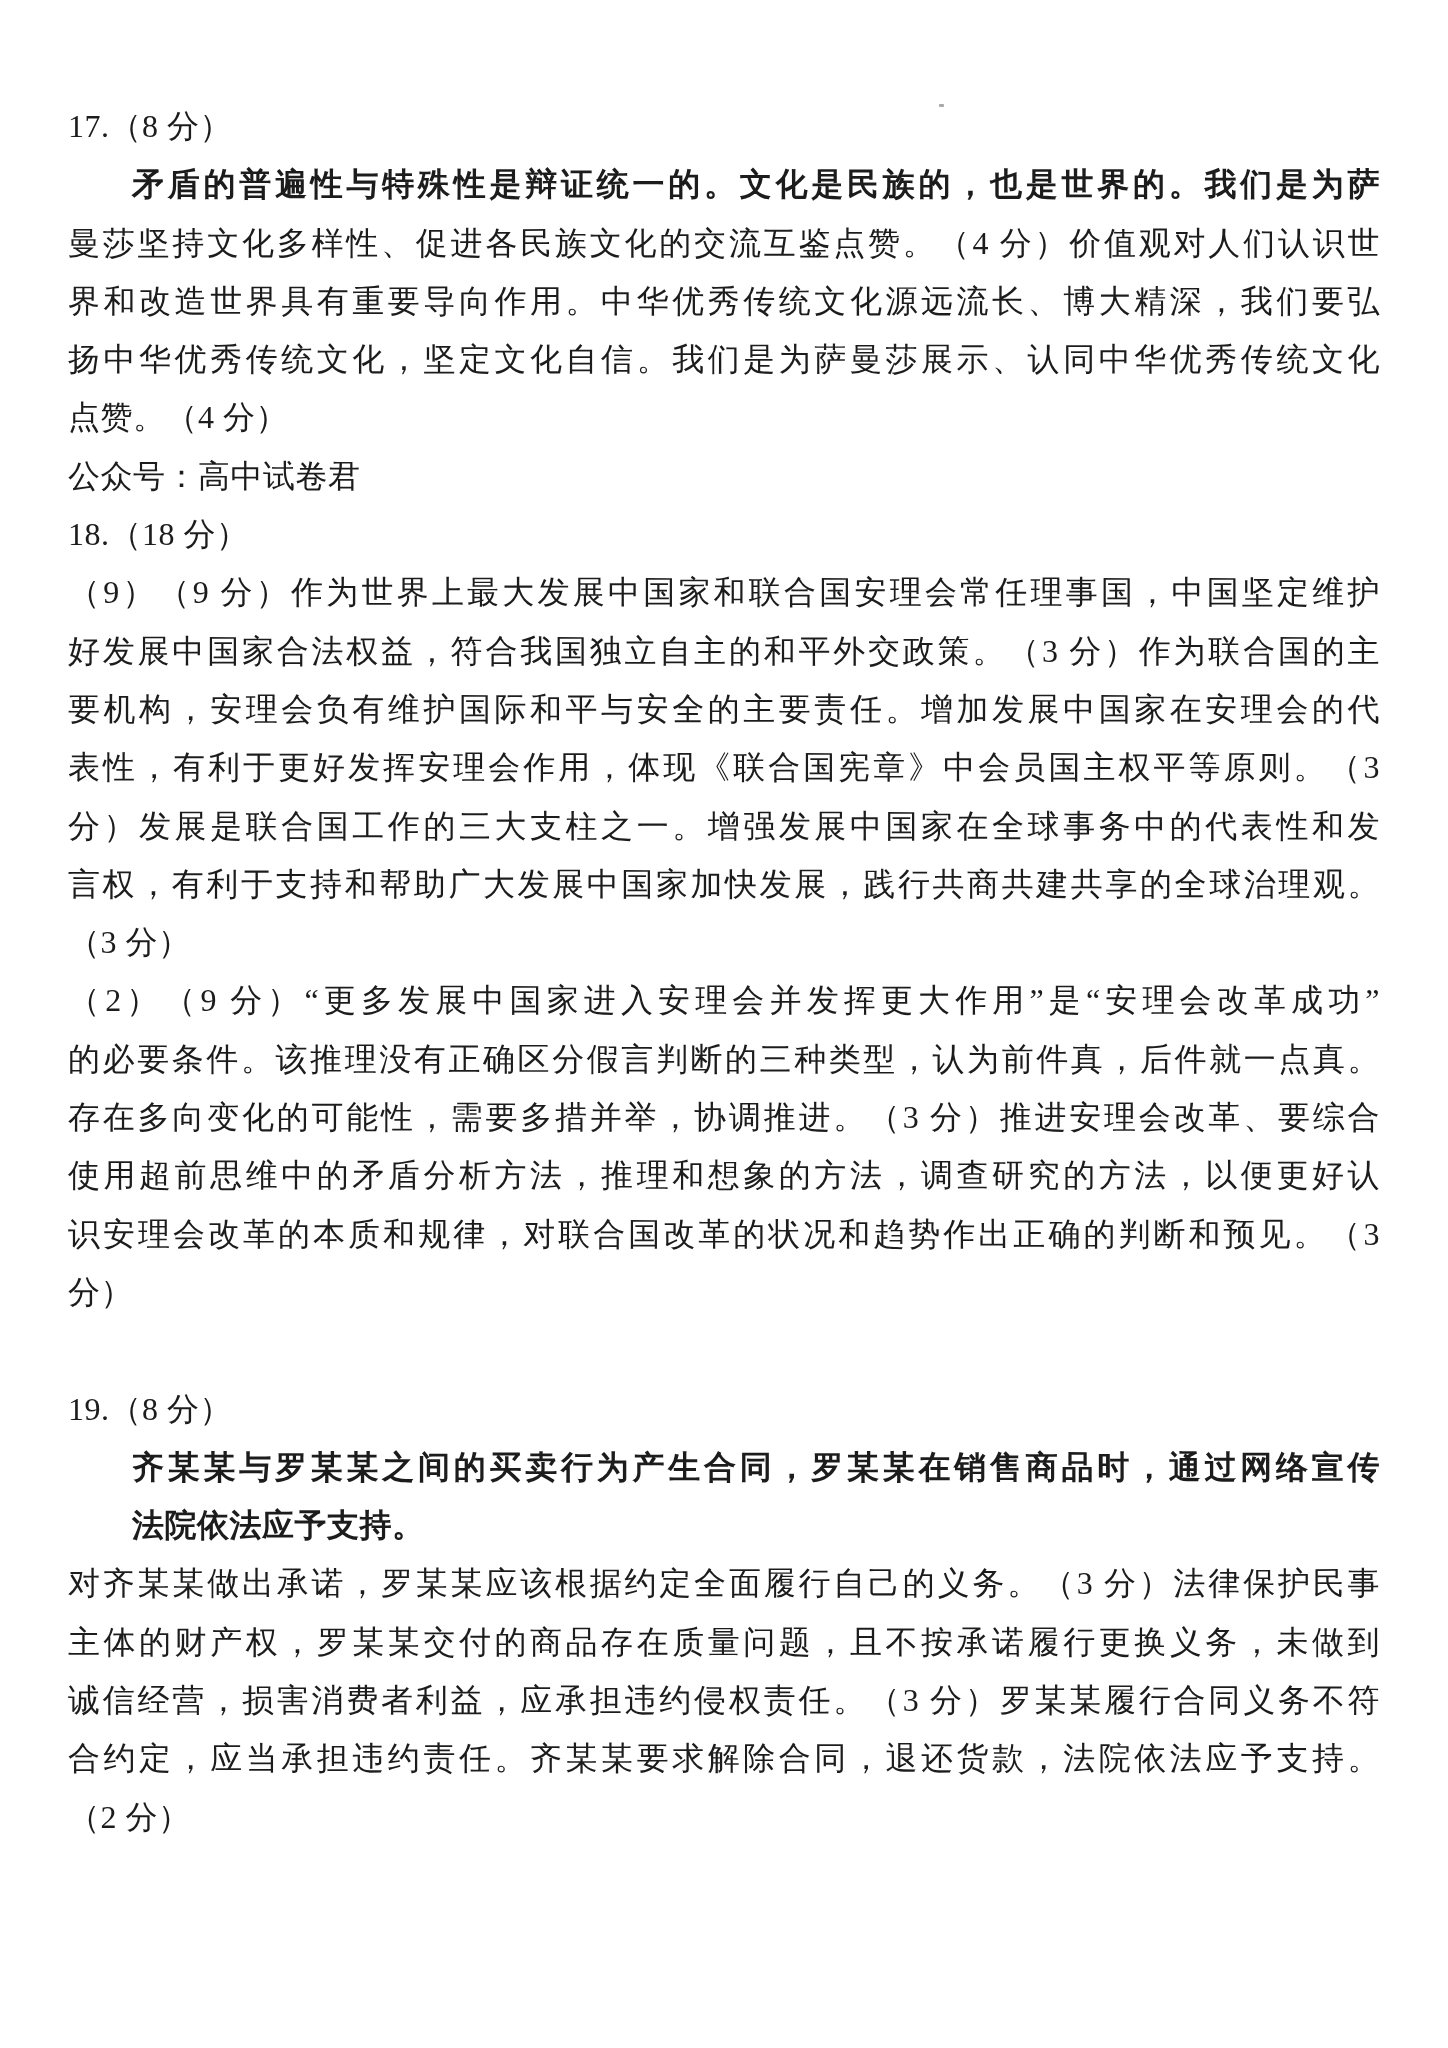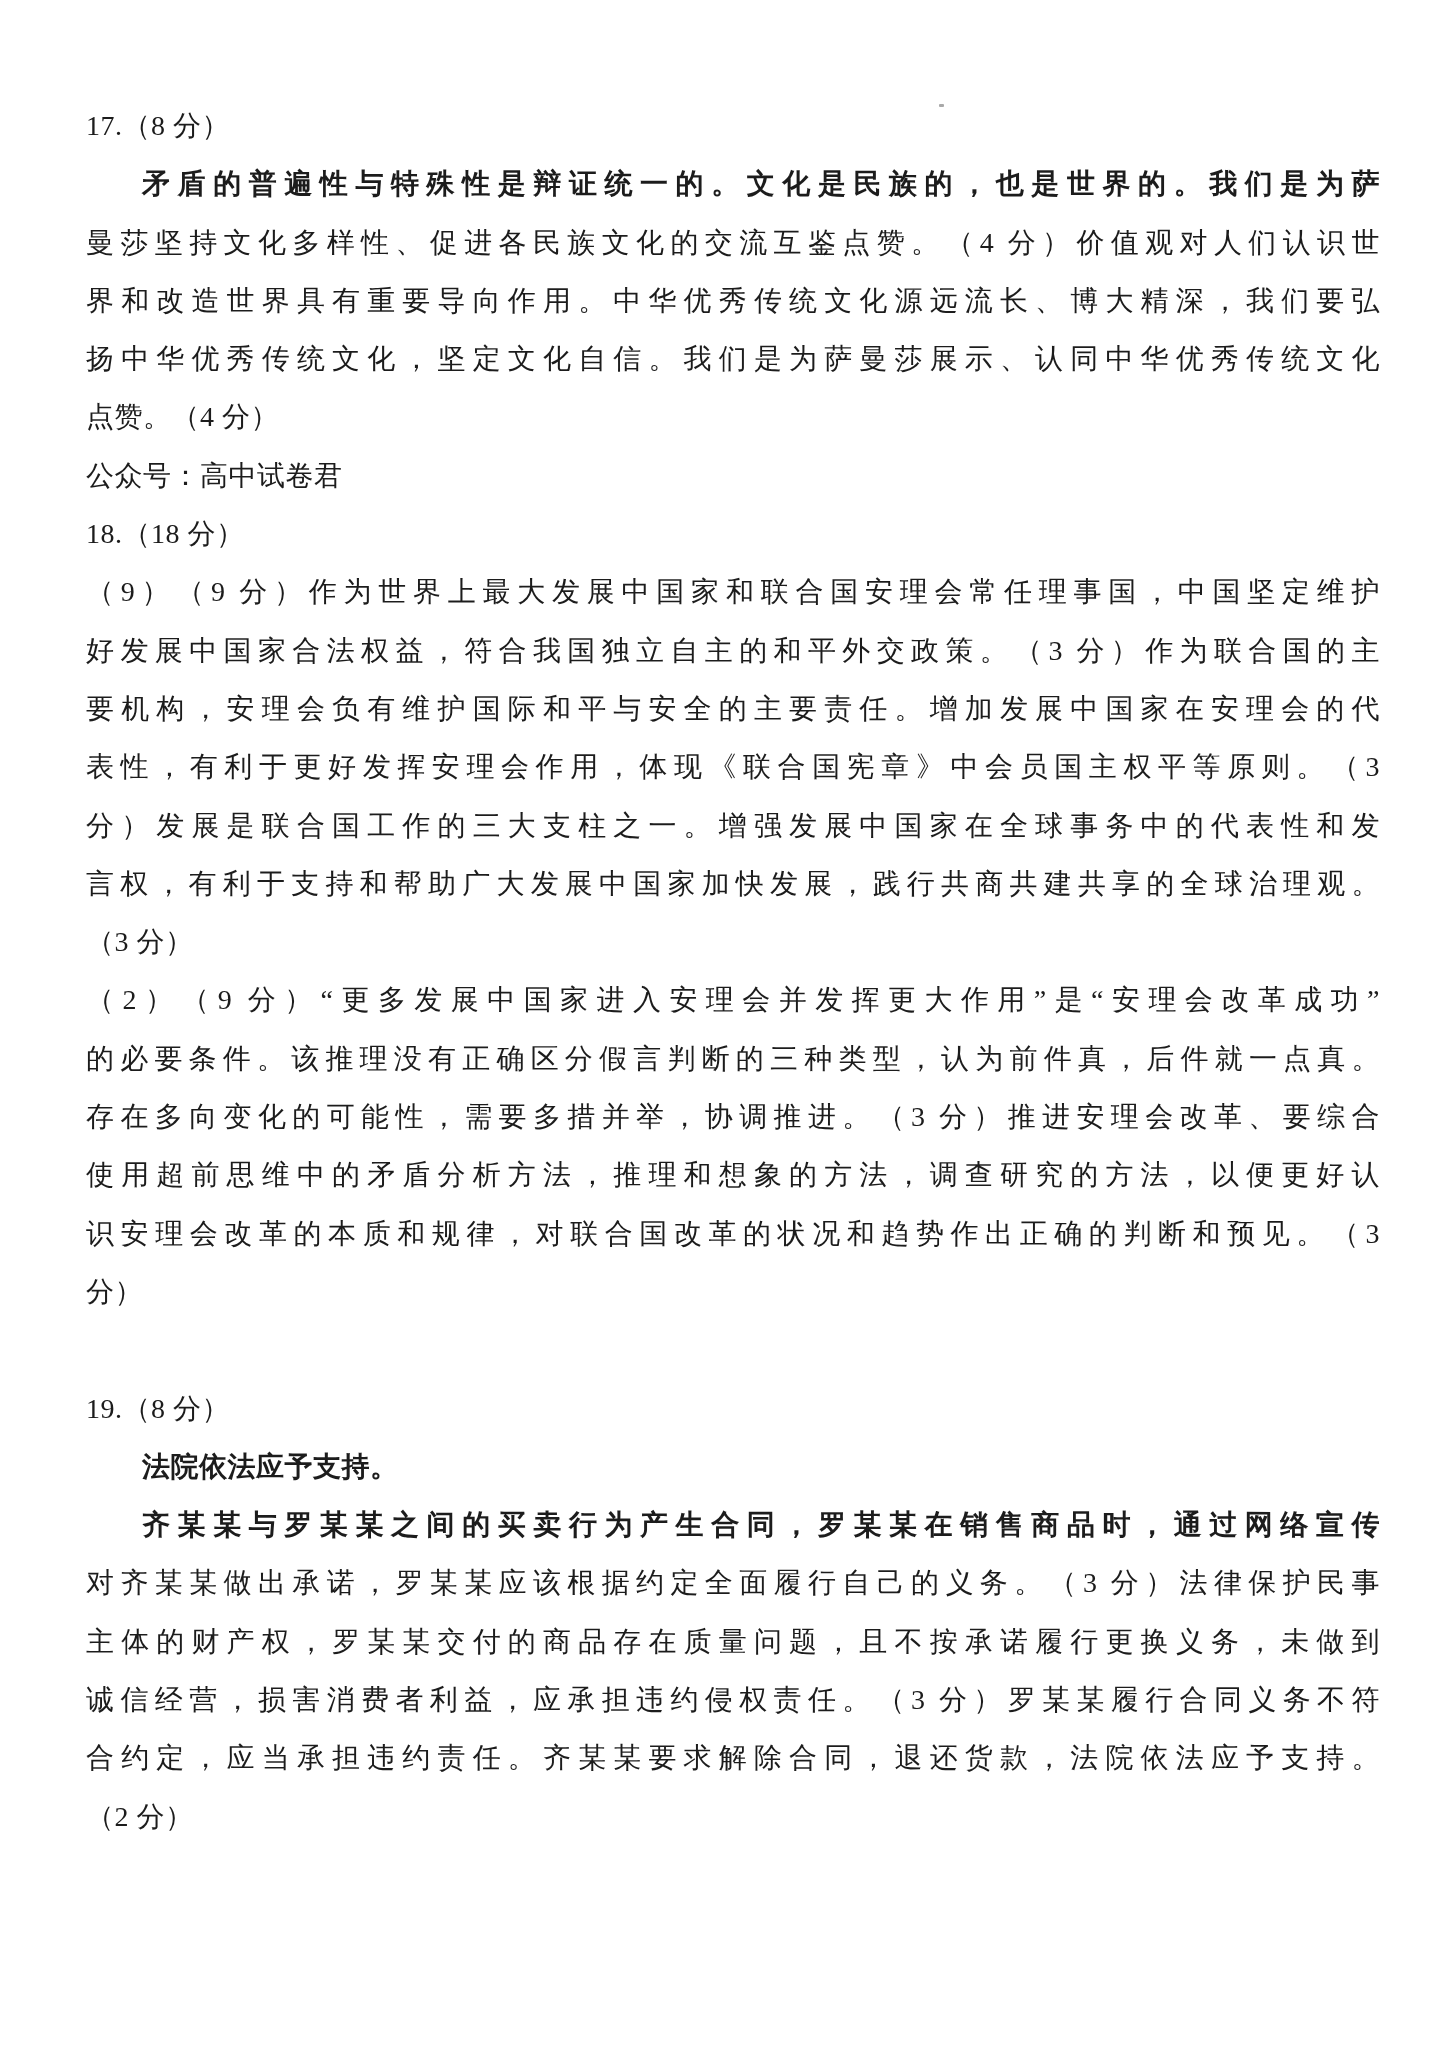--- a/index.html
+++ b/index.html
@@ -6,24 +6,24 @@
   .page {
     position:relative;
     width:1448px;
     height:2048px;
     background:#ffffff;
     overflow:hidden;
     font-family:"Liberation Serif","DejaVu Serif",serif;
   }
   .content {
     position:absolute;
-    left:86px;
+    left:68px;
     right:68px;
     top:97px;
-    font-size:28px;
+    font-size:32px;
     line-height:58.3px;
     letter-spacing:0.5px;
   }
   .line { min-height:58.3px; white-space:normal; }
   .line.j { text-align:justify; text-align-last:justify; }
   .line.ind { text-indent:2em;font-weight:bold; }
   .artifact {
     position:absolute;
     left:939px;
     top:104px;
@@ -54,21 +54,21 @@
       <div class="line j">言权，有利于支持和帮助广大发展中国家加快发展，践行共商共建共享的全球治理观。</div>
       <div class="line">（3 分）</div>
       <div class="line j">（2）（9 分）“更多发展中国家进入安理会并发挥更大作用”是“安理会改革成功”</div>
       <div class="line j">的必要条件。该推理没有正确区分假言判断的三种类型，认为前件真，后件就一点真。</div>
       <div class="line j">存在多向变化的可能性，需要多措并举，协调推进。（3 分）推进安理会改革、要综合</div>
       <div class="line j">使用超前思维中的矛盾分析方法，推理和想象的方法，调查研究的方法，以便更好认</div>
       <div class="line j">识安理会改革的本质和规律，对联合国改革的状况和趋势作出正确的判断和预见。（3</div>
       <div class="line">分）</div>
       <div class="line"></div>
       <div class="line">19.（8 分）</div>
+      <div class="line j ind">齐某某与罗某某之间的买卖行为产生合同，罗某某在销售商品时，通过网络宣传</div>
       <div class="line ind">法院依法应予支持。</div>
-      <div class="line j ind">齐某某与罗某某之间的买卖行为产生合同，罗某某在销售商品时，通过网络宣传</div>
       <div class="line j">对齐某某做出承诺，罗某某应该根据约定全面履行自己的义务。（3 分）法律保护民事</div>
       <div class="line j">主体的财产权，罗某某交付的商品存在质量问题，且不按承诺履行更换义务，未做到</div>
       <div class="line j">诚信经营，损害消费者利益，应承担违约侵权责任。（3 分）罗某某履行合同义务不符</div>
       <div class="line j">合约定，应当承担违约责任。齐某某要求解除合同，退还货款，法院依法应予支持。</div>
       <div class="line">（2 分）</div>
     </div>
 </div>
 
 </body></html>

